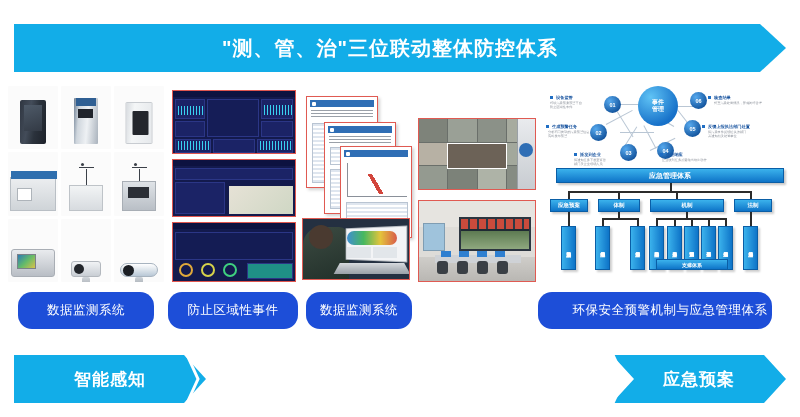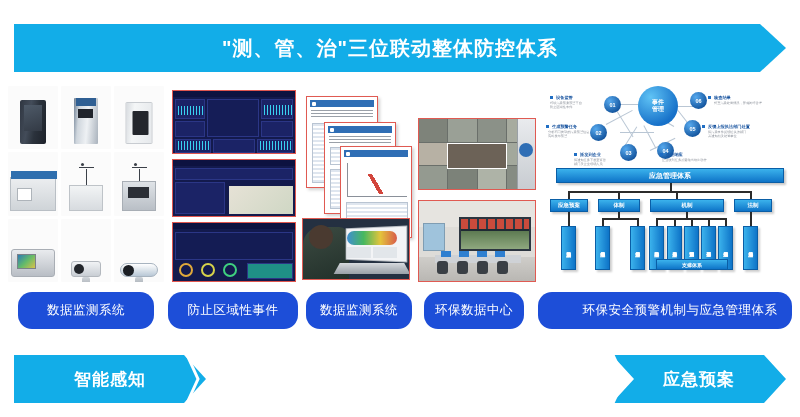--- a/index.html
+++ b/index.html
@@ -414,22 +414,21 @@
     <div class="tree-leaf" style="left:157px;top:142px;">事件处置体系</div>
     <div class="tree-leaf" style="left:174px;top:142px;">信息报送体系</div>
     <div class="tree-leaf" style="left:199px;top:142px;">应急法规体系</div>
 
     <div class="support-band" style="left:112px;top:175px;width:72px;height:11px;">支撑体系</div>
   </div>
 
   <div class="cat-box" style="left:18px;width:136px;">数据监测系统</div>
   <div class="cat-box" style="left:168px;width:130px;">防止区域性事件</div>
   <div class="cat-box" style="left:306px;width:106px;">数据监测系统</div>
-  <div class="cat-box" style="left:424px;width:100px;">环保数据中心</div>
-  <div class="cat-box" style="left:538px;width:254px;padding-left:30px;">环保安全预警机制与应急管理体系</div>
+  <div class="cat-box" style="left:538px;width:234px;padding-left:30px;">环保安全预警机制与应急管理体系</div>
 
   <div class="proc-shadow">
     <div style="position:absolute;inset:0;background:#12ADE8;clip-path: polygon(0 0, calc(100% - 22px) 0, 100% 50%, calc(100% - 22px) 100%, 0 100%);"></div>
   </div>
 
   <div id="process">
     <div class="seg first" style="left:0px;width:192px;">智能感知</div>
     <div class="seg last" style="left:598px;width:174px;">应急预案</div>
 
     <div class="notch" style="left:162px;">

